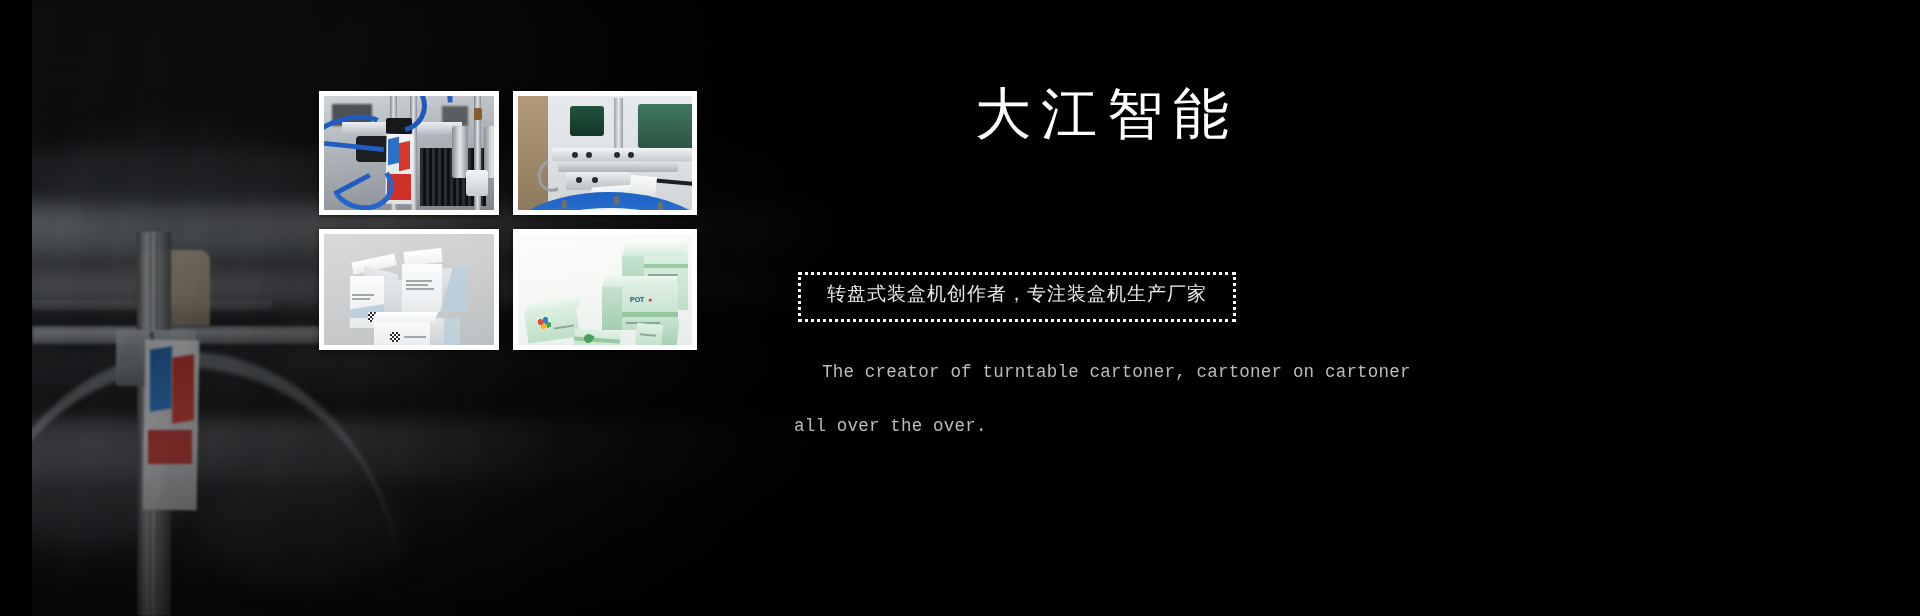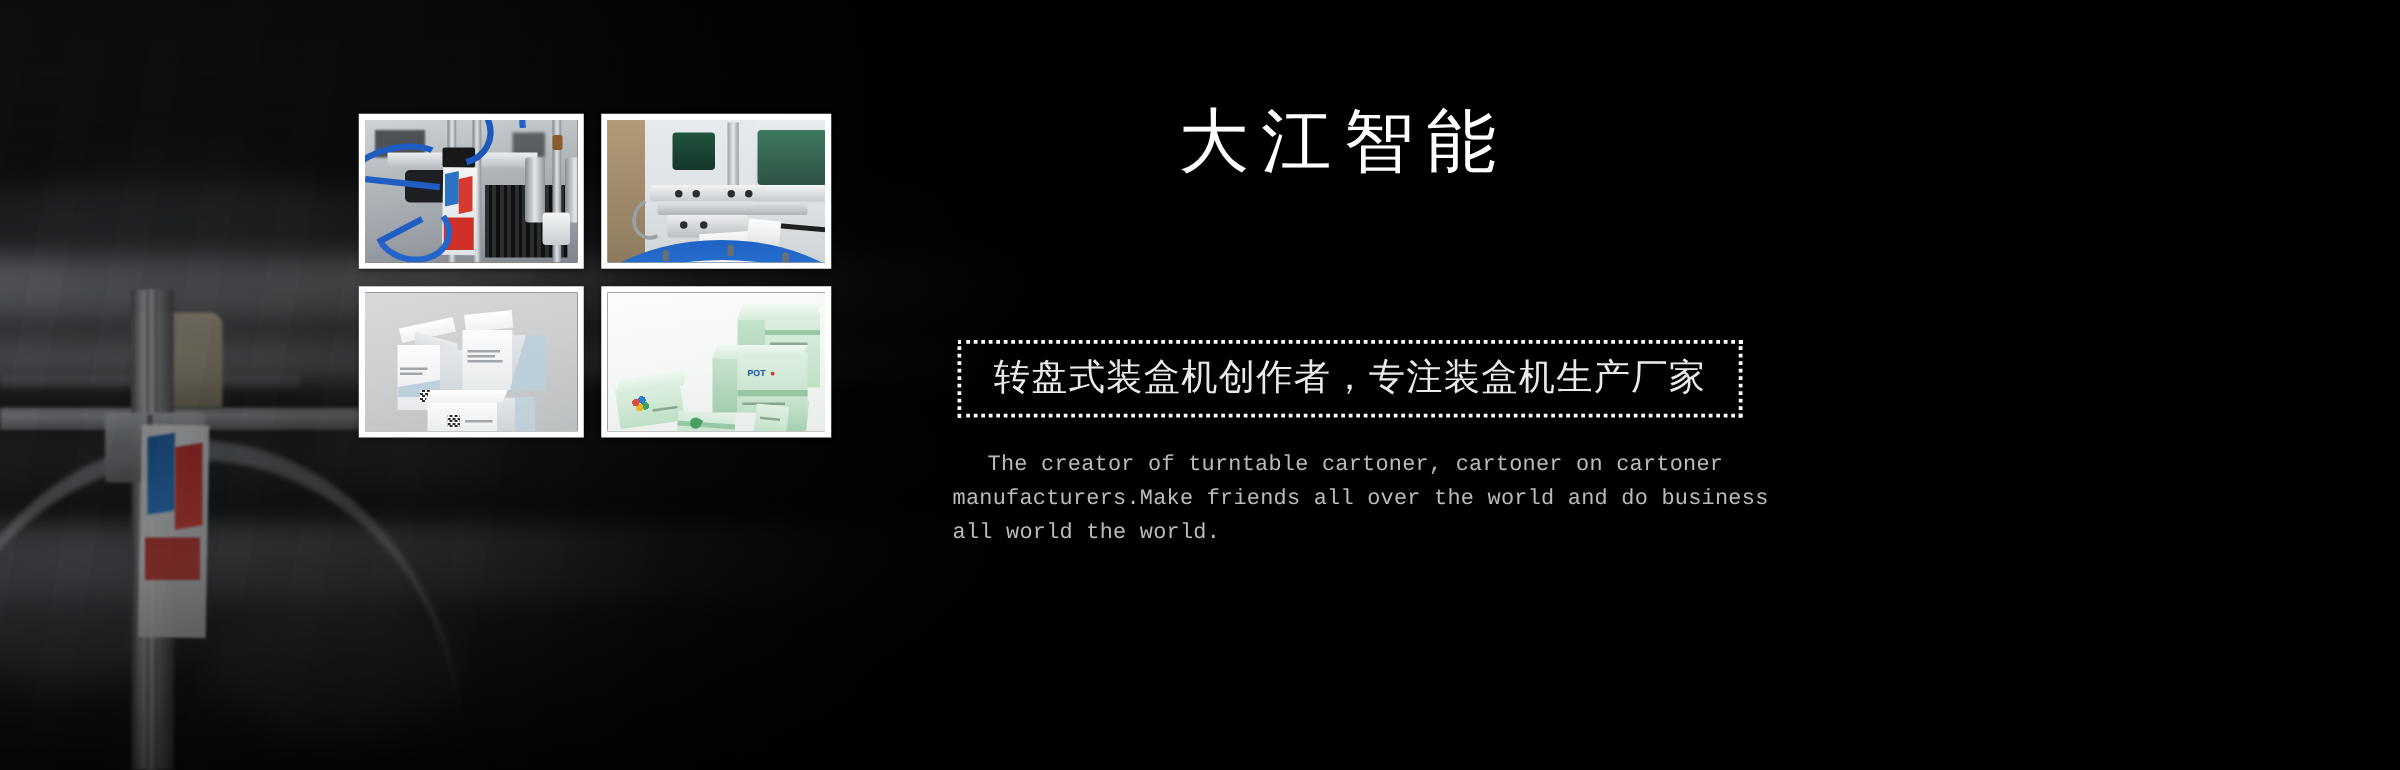--- a/index.html
+++ b/index.html
@@ -5,21 +5,21 @@
 <style>
   * { margin:0; padding:0; box-sizing:border-box; }
   html,body { background:#000; }
   body {
     width:1920px; height:616px; overflow:hidden;
     font-family:"Liberation Sans", sans-serif;
     position:relative;
   }
 
   
-  #banner { position:absolute; inset:0; overflow:hidden; background:#a21caf; }
+  #banner { position:absolute; inset:0; overflow:hidden; background:#a21caf;margin-left:32px; }
 
   
   .bg-photo { position:absolute; inset:0; overflow:hidden; }
 
   .bg-base {
     position:absolute; inset:0;
     background:
       radial-gradient(120% 90% at 12% 62%, #5e6166 0%, #3a3d41 26%, #23262a 48%, #121315 72%, #050506 100%),
       #060607;
   }
@@ -342,22 +342,22 @@
     text-shadow:0 3px 10px rgba(0,0,0,.85);
   }
   .slogan .gap { display:inline-block; width:26px; }
 
   .tagwrap {
     position:absolute; left:66px; top:272px;
     padding:9px 26px 11px 26px;
     border:3px dotted #ffffff;
   }
   .tagwrap .tag {
-    font-family:Liberation Serif, serif;
-    font-size:29px; line-height:1.25;
+    font-family:Liberation Mono, monospace;
+    font-size:19px; line-height:1.25;
     color:#e9eaeb; letter-spacing:1px; white-space:nowrap;
   }
 
   .en {
     position:absolute; left:62px; top:359px; width:660px;
     font-family:"Liberation Mono", monospace;
     font-size:17.5px; line-height:27px;
     color:#b9bcbf;
     letter-spacing:.2px;
   }
@@ -526,18 +526,18 @@
 
     <div class="brand">大江智能</div>
 
 
     <div class="tagwrap">
       <div class="tag">转盘式装盒机创作者，专注装盒机生产厂家</div>
     </div>
 
     <div class="en">
       <span class="ind"></span><span>The creator of turntable cartoner, cartoner on cartoner</span><br>
-      <span>manufacturers.Make friends all over the world and do business</span><br>
-      <span>all world the world.</span>
+      <br>
+      <span>all over the over.</span>
     </div>
 
   </div>
 </div>
 
 </body></html>

